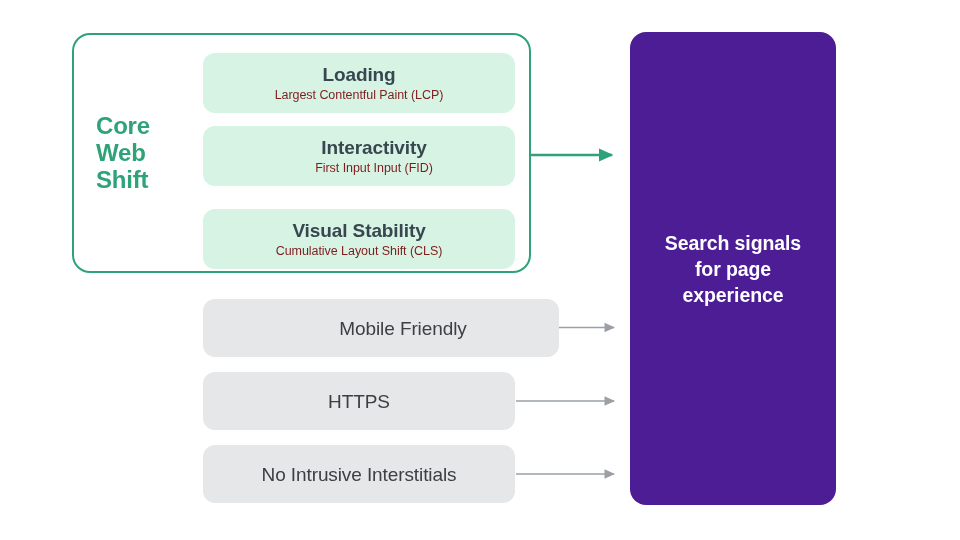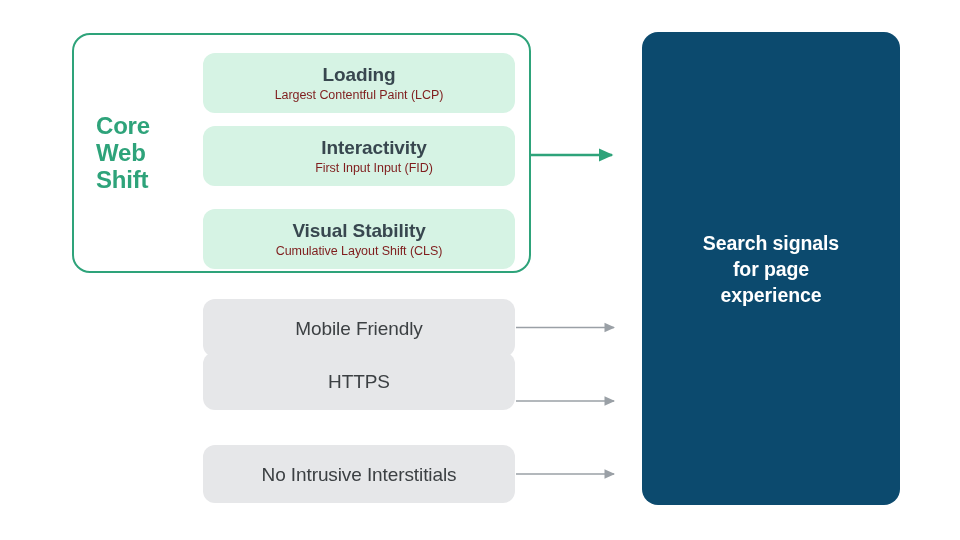--- a/index.html
+++ b/index.html
@@ -84,45 +84,44 @@
     position: absolute;
     left: 203px;
     width: 312px;
     height: 58px;
     background: #E6E7E9;
     border-radius: 12px;
     display: flex;
     align-items: center;
     justify-content: center;
   }
-  .gray-1 { top: 299px; }
-  .gray-2 { top: 352px; }
+  .gray-1 { top: 299px; padding-left: 44px; }
+  .gray-2 { top: 372px; }
   .gray-3 { top: 445px; }
 
   .gray-label {
     color: #3C4043;
     font-size: 19px;
     font-weight: normal;
     line-height: 23px;
     letter-spacing: -0.1px;
   }
 
   
   .blue-panel {
     position: absolute;
     left: 630px;
     top: 32px;
-    width: 258px;
+    width: 206px;
     height: 473px;
-    background: #0c4a6e;
+    background: #4c1d95;
     border-radius: 16px;
     display: flex;
     align-items: center;
     justify-content: center;
-    margin-left: 12px;
   }
   .blue-label {
     color: #ffffff;
     font-size: 19.5px;
     font-weight: bold;
     line-height: 26px;
     text-align: center;
     letter-spacing: -0.1px;
     white-space: pre-line;
     padding: 0 16px;

